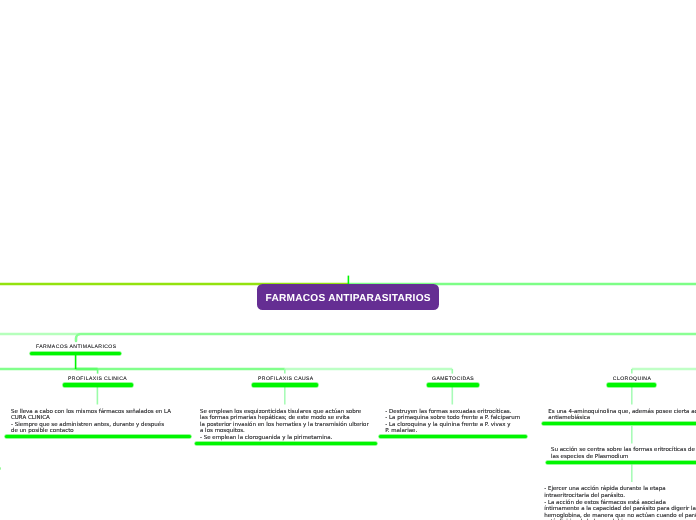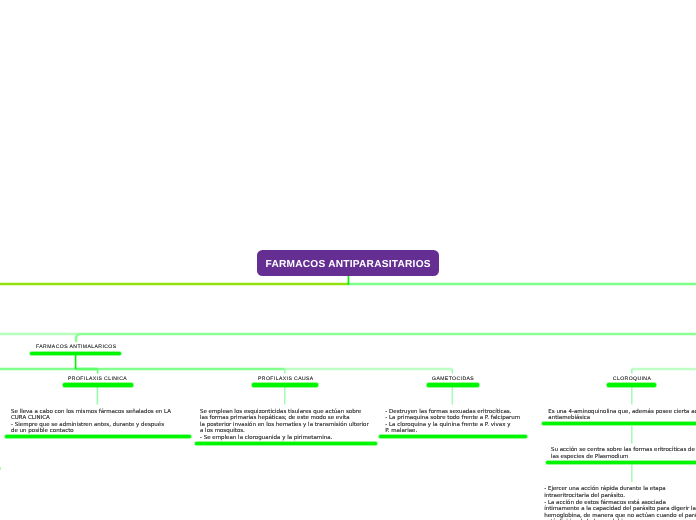--- a/index.html
+++ b/index.html
@@ -3,21 +3,21 @@
 <meta charset="utf-8">
 <style>
   html,body{margin:0;padding:0;background:#ffffff;}
   body{width:696px;height:520px;overflow:hidden;
        font-family:"Liberation Sans","DejaVu Sans",sans-serif;
        -webkit-font-smoothing:antialiased;text-rendering:geometricPrecision;}
   #stage{position:relative;width:696px;height:520px;overflow:hidden;background:#fff;}
   svg#links{position:absolute;left:0;top:0;width:696px;height:520px;}
   .root-node{position:absolute;background:#652E93;border-radius:5.5px;color:#fff;
      font-weight:bold;font-size:10.15px;letter-spacing:.25px;white-space:nowrap;
-     text-align:center;line-height:30px;}
+     text-align:center;line-height:30px;margin-top:34px;}
   .nlabel{position:absolute;color:#4a4a4c;font-size:5.1px;letter-spacing:.42px;white-space:nowrap;
      text-shadow:0 0 .5px #4a4a4c;}
   .nbar{position:absolute;height:3.2px;border-radius:1.6px;background:#00F500;
      box-shadow:0 0 0 .72px rgba(0,245,0,.55);}
   .note{position:absolute;color:#4a4a4c;font-size:5.5px;line-height:6.6px;white-space:pre;
         font-family:"DejaVu Sans",sans-serif;text-shadow:0 0 .5px #4a4a4c;}
 </style>
 </head>
 <body>
 

